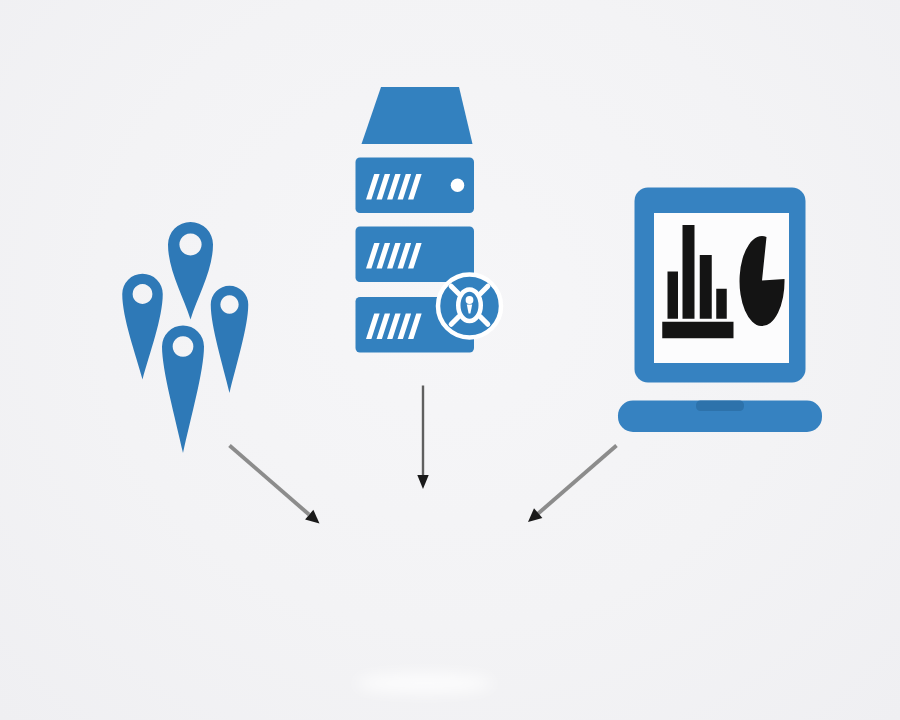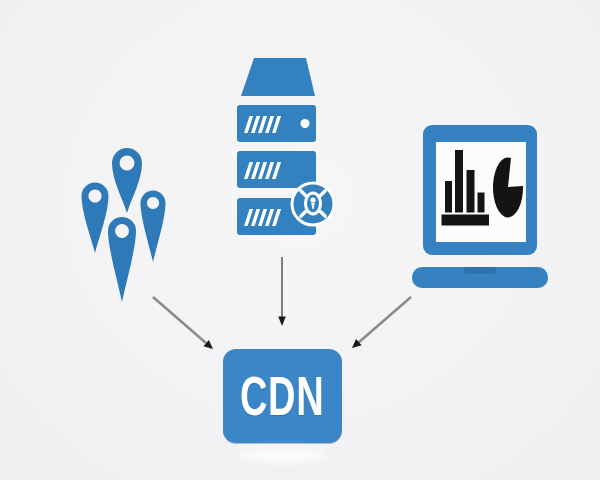--- a/index.html
+++ b/index.html
@@ -89,18 +89,15 @@
     <g>
       <line x1="282" y1="257" x2="282" y2="317" stroke="#5f5f5f" stroke-width="1.6"></line>
       <polygon points="282,326 278.2,316.6 285.8,316.6" fill="#1a1a1a"></polygon>
     </g>
     <g>
       <line x1="411" y1="297" x2="358" y2="343" stroke="#8c8c8c" stroke-width="2.6"></line>
       <polygon points="352,348 356,338.9 361.6,345.3" fill="#1a1a1a"></polygon>
     </g>
   </svg>
 
-  <div class="cdn-box">
-    <span>CDN</span>
-  </div>
   <div class="cdn-glow"></div>
 
 </div>
 
 </body></html>

